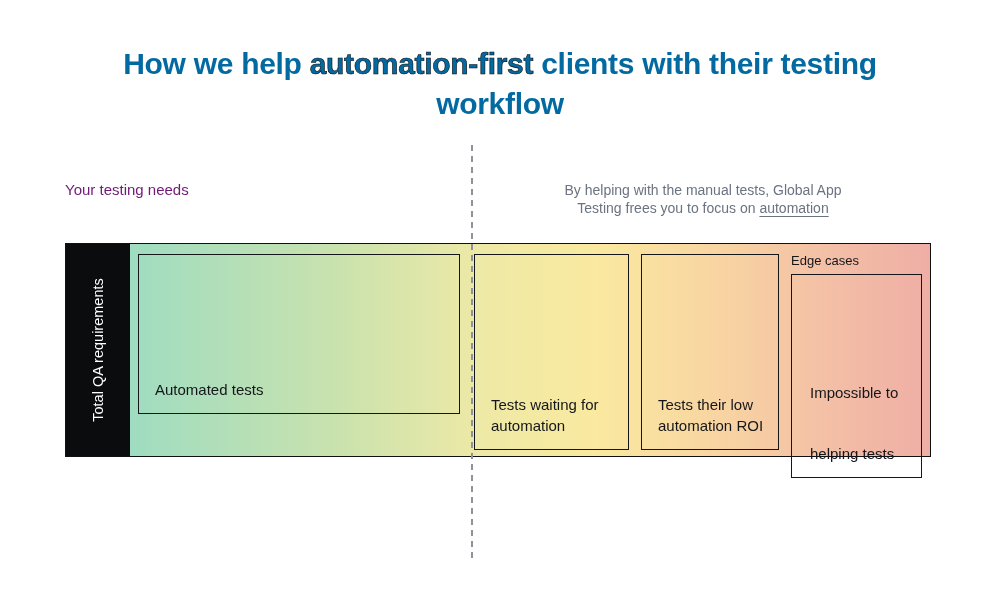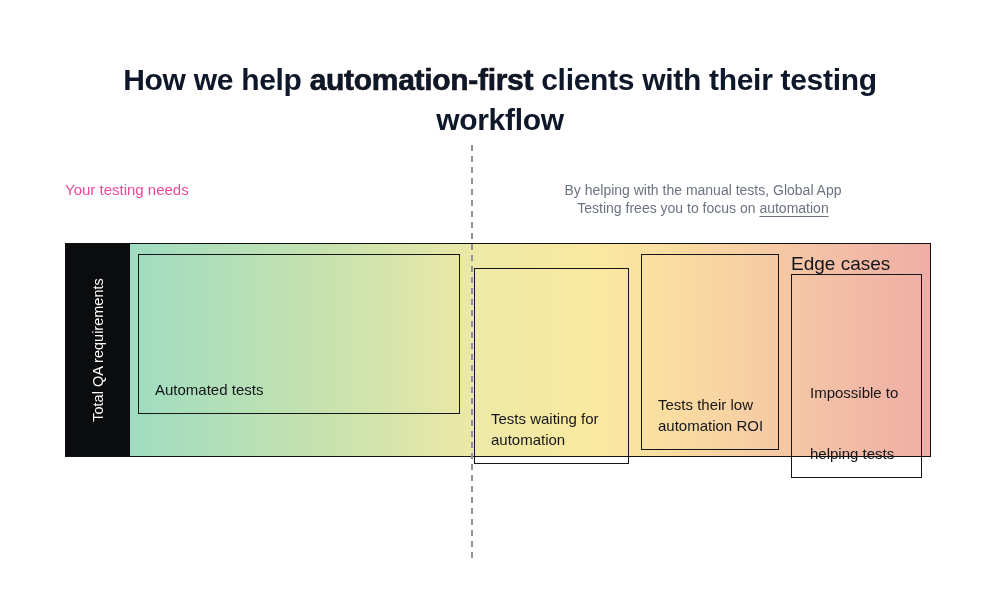--- a/index.html
+++ b/index.html
@@ -11,31 +11,31 @@
     overflow: hidden;
   }
   .page { position: absolute; inset: 0; background: #ffffff; }
 
   
   .title {
     position: absolute; top: 44px; left: 0; right: 0;
     text-align: center;
   }
   .title h1 {
-    max-width: 845px; margin: 16px auto;
+    max-width: 845px; margin: 0 auto;
     font-size: 30px; line-height: 40px;
     font-weight: 700; letter-spacing: -0.3px;
-    color: #0f172a;
+    color: #0369a1;
   }
   .title h1 .em { font-weight: 900; -webkit-text-stroke: 0.6px #0b0b0c; }
 
   
   .left-label {
     position: absolute; left: 65px; top: 181px;
-    font-size: 15px; color: #ec4899;
+    font-size: 15px; color: #701a75;
   }
 
   
   .right-note {
     position: absolute; left: 533px; top: 164px; width: 340px;
     text-align: center; font-size: 14px; line-height: 17.5px;
     color: #6b7280;
     margin-top: 18px;
   }
   .right-note a {
@@ -77,26 +77,26 @@
   }
   .seg-box {
     position: absolute;
     border: 1.3px solid #15161a;
     display: flex; flex-direction: column; justify-content: flex-end;
     padding: 0 8px 13px 16px;
     font-size: 15px; line-height: 21px; font-weight: 500; color: #15161a;
   }
   .seg-box span { display: block; }
   .box-1 { left: 8px;   top: 10px; width: 322px; height: 160px; }
-  .box-2 { left: 344px; top: 24px; width: 155px; height: 196px; }
+  .box-2 { left: 344px; top: 10px; width: 155px; height: 196px; }
   .box-3 { left: 511px; top: 10px; width: 138px; height: 196px; }
   .box-4 { left: 661px; top: 30px; width: 131px; height: 204px; padding-left: 18px; gap: 40px; }
   .edge-cases-label {
     position: absolute; left: 661px; top: 9px;
-    font-size: 19px; color: #15161a;
+    font-size: 13px; color: #15161a;
   }
 
   
   .bottom-note {
     position: absolute; left: 113px; top: 507px; width: 312px;
     text-align: center; font-size: 14px; line-height: 17.5px;
     color: #6b7280;
   }
 </style>
 </head>

